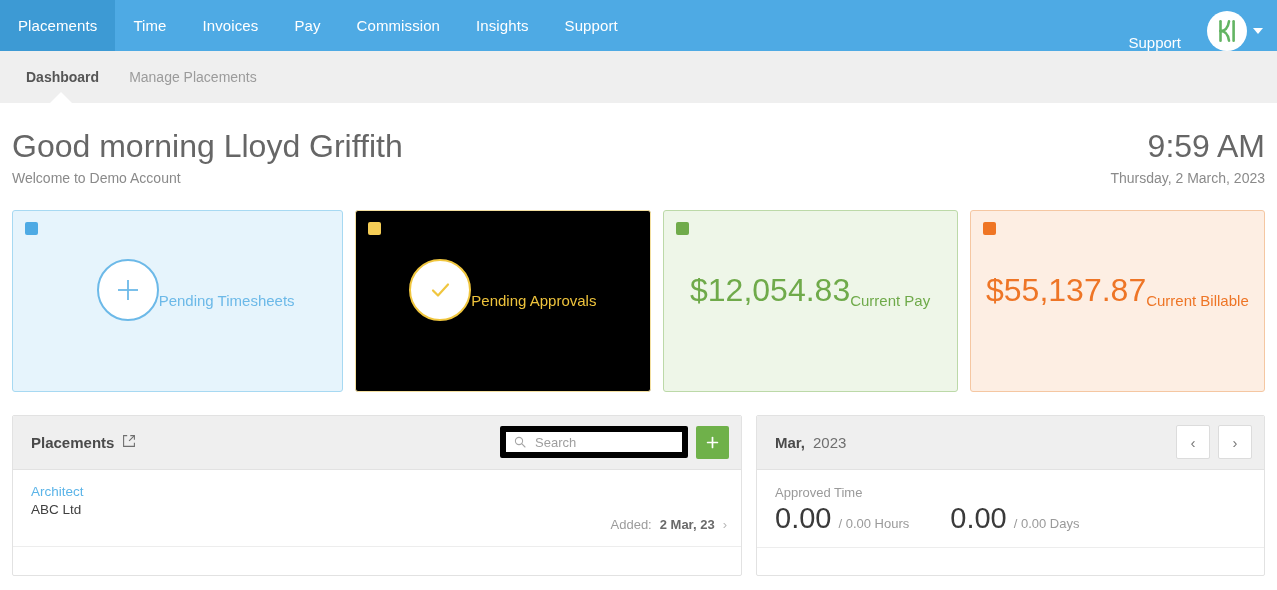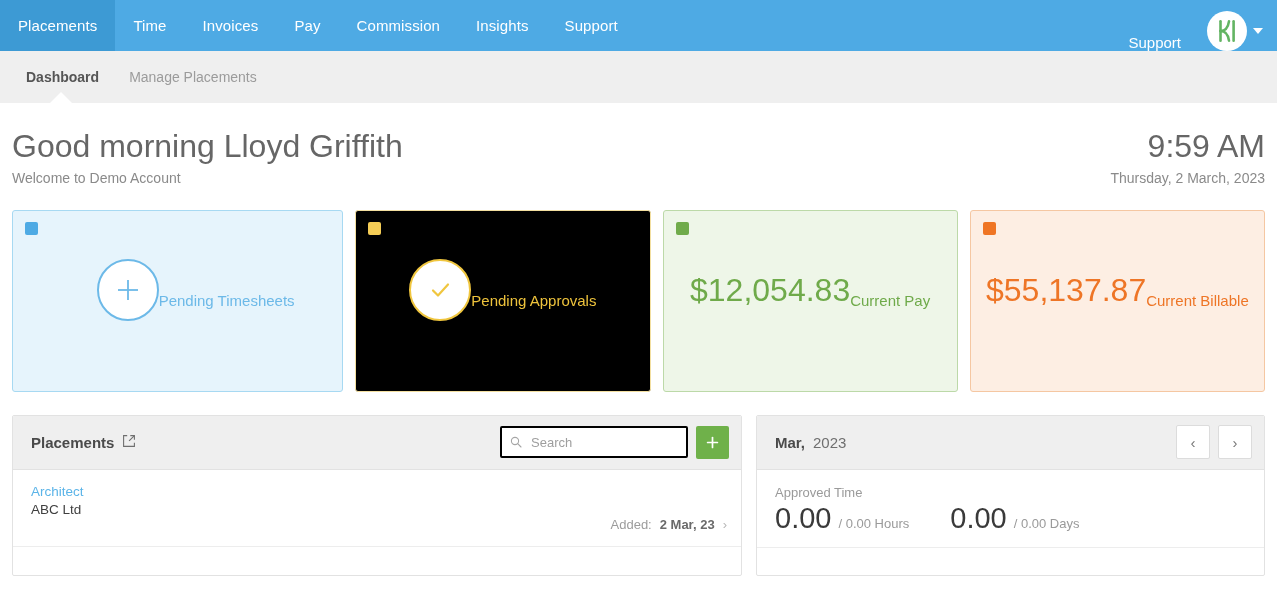--- a/index.html
+++ b/index.html
@@ -198,21 +198,21 @@
     color: #4a4a4a;
     display: flex; align-items: center; gap: 8px;
   }
   .panel-title .light { font-weight: normal; color: #6f6f6f; }
   .head-right { margin-left: auto; display: flex; align-items: center; gap: 8px; }
 
   .search-box {
     position: relative;
     width: 188px; height: 32px;
     background: #ffffff;
-    border: 2px solid #000000;
+    border: 6px solid #000000;
     border-radius: 2px;
     display: flex; align-items: center;
     padding-left: 27px;
   }
   .search-box input {
     border: none; outline: none;
     width: 100%; height: 100%;
     font-family: "Liberation Sans", sans-serif;
     font-size: 13px;
     color: #555;

